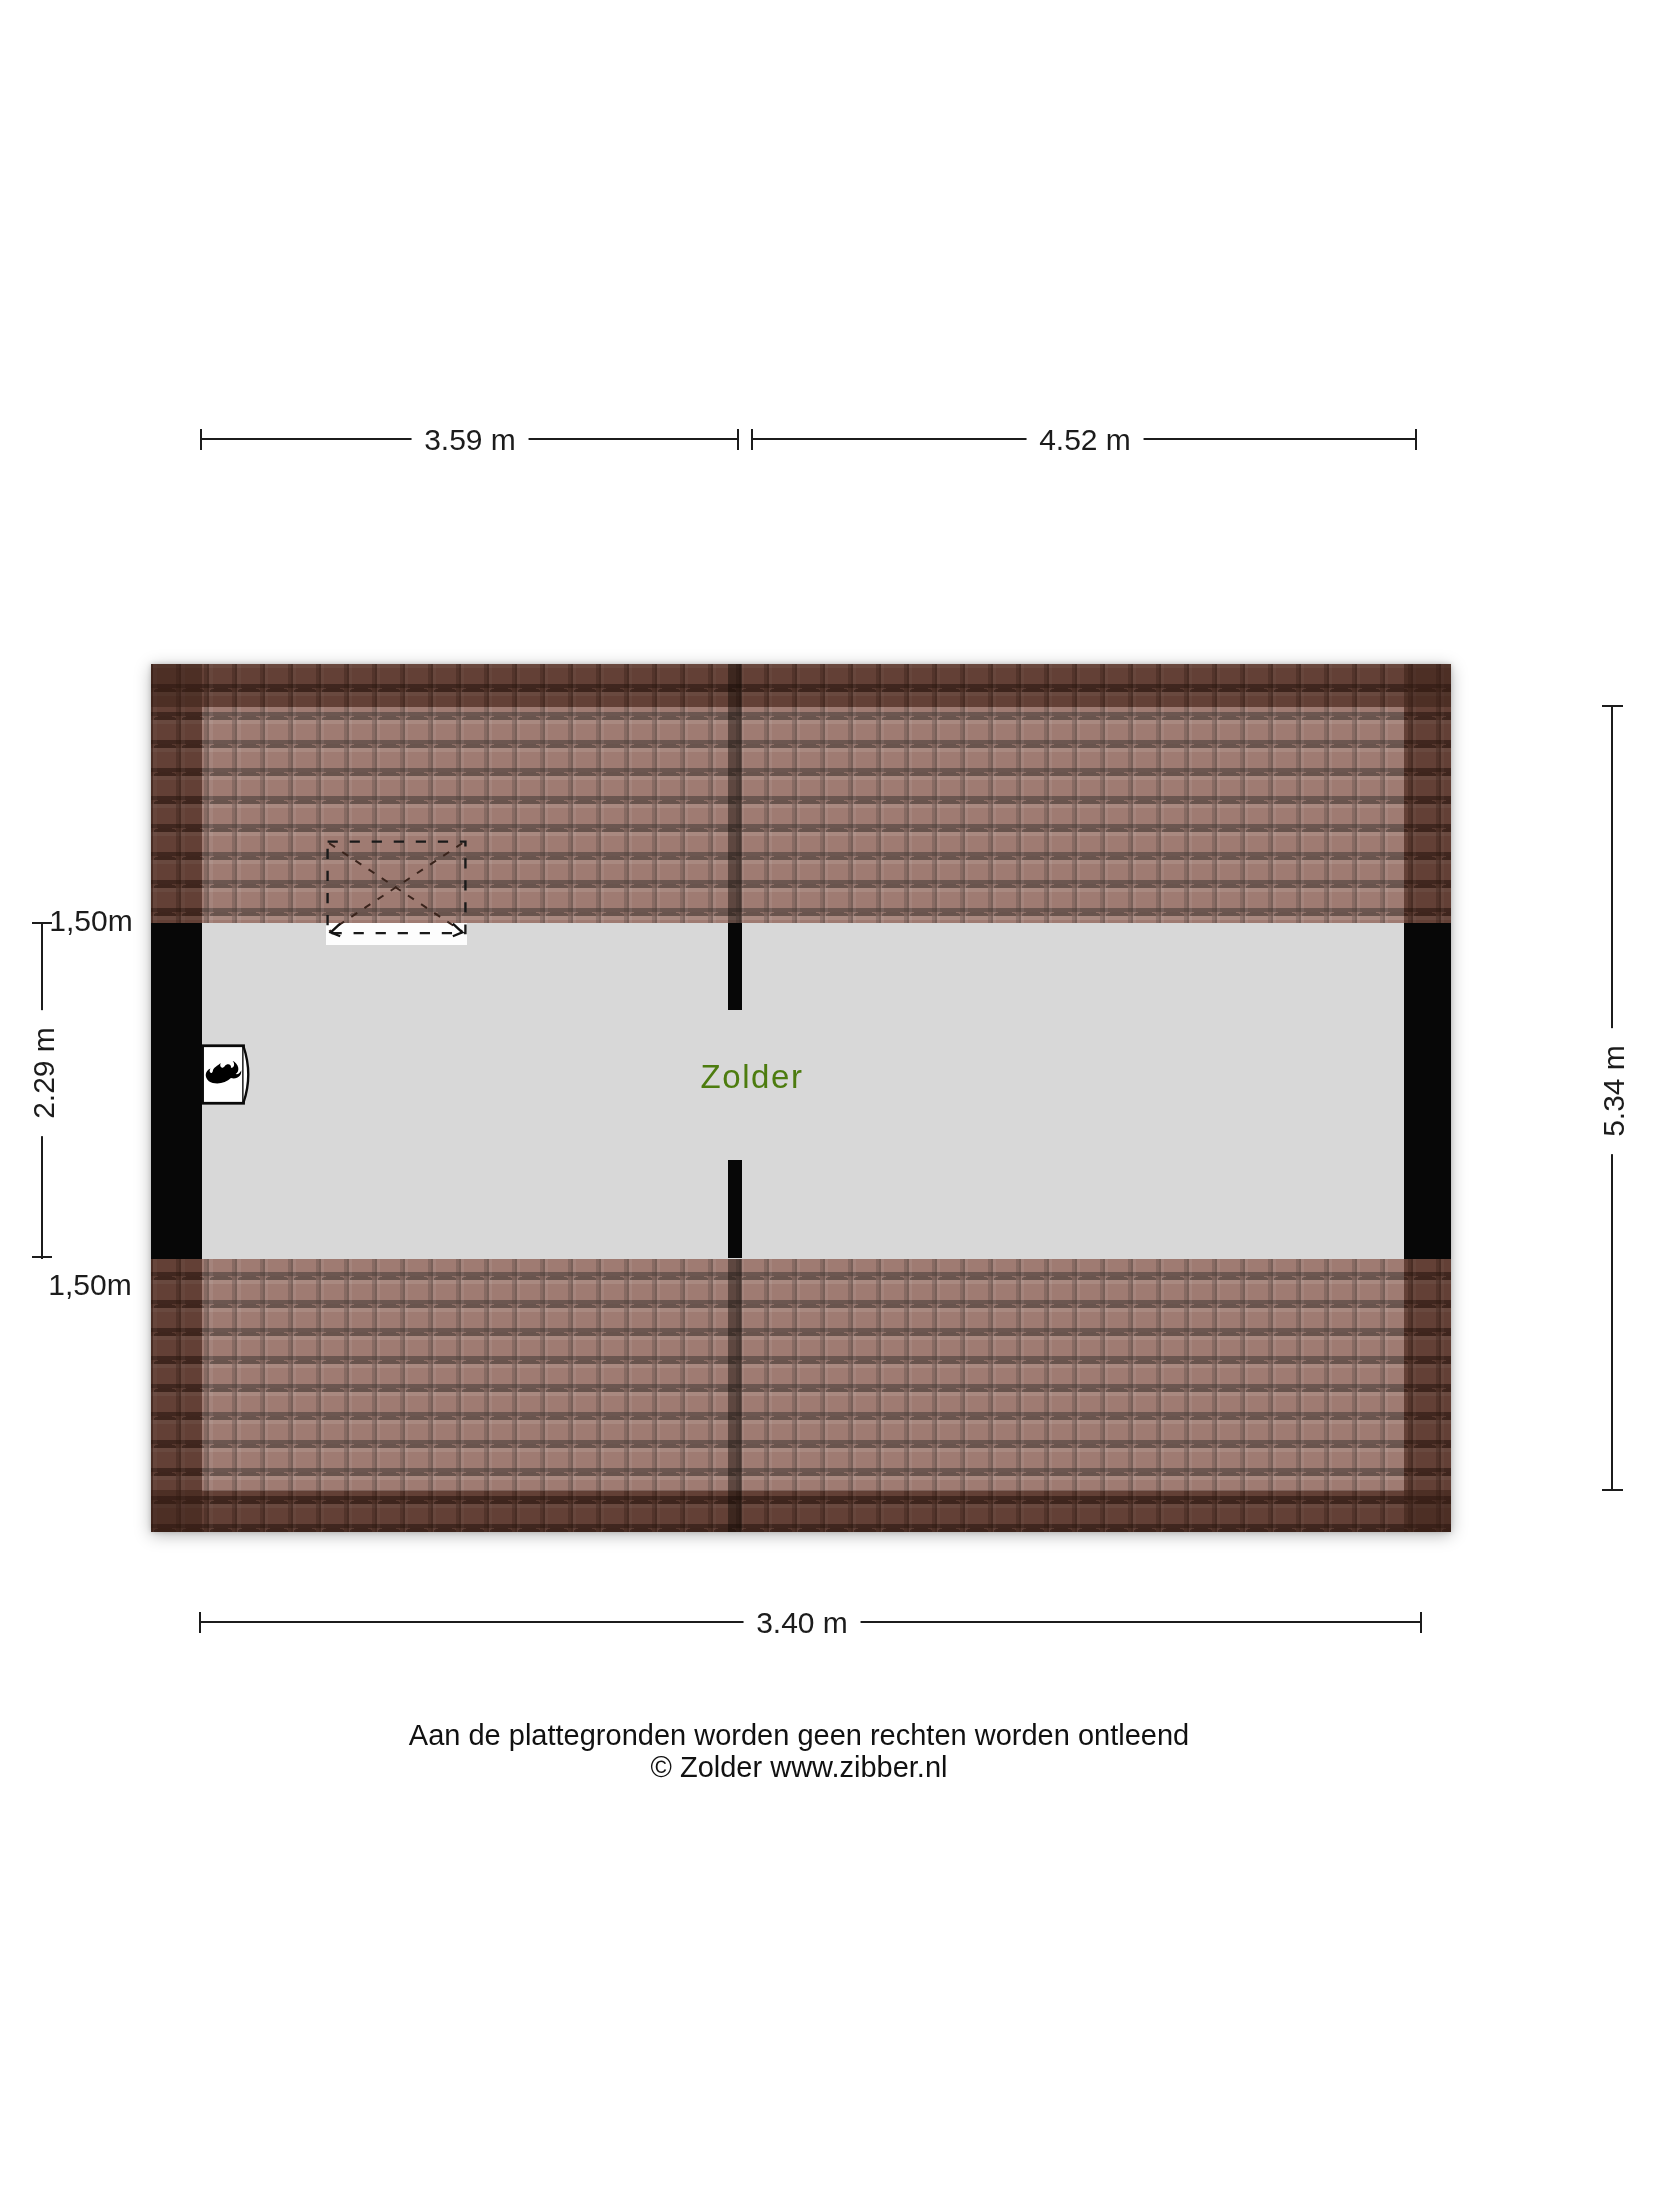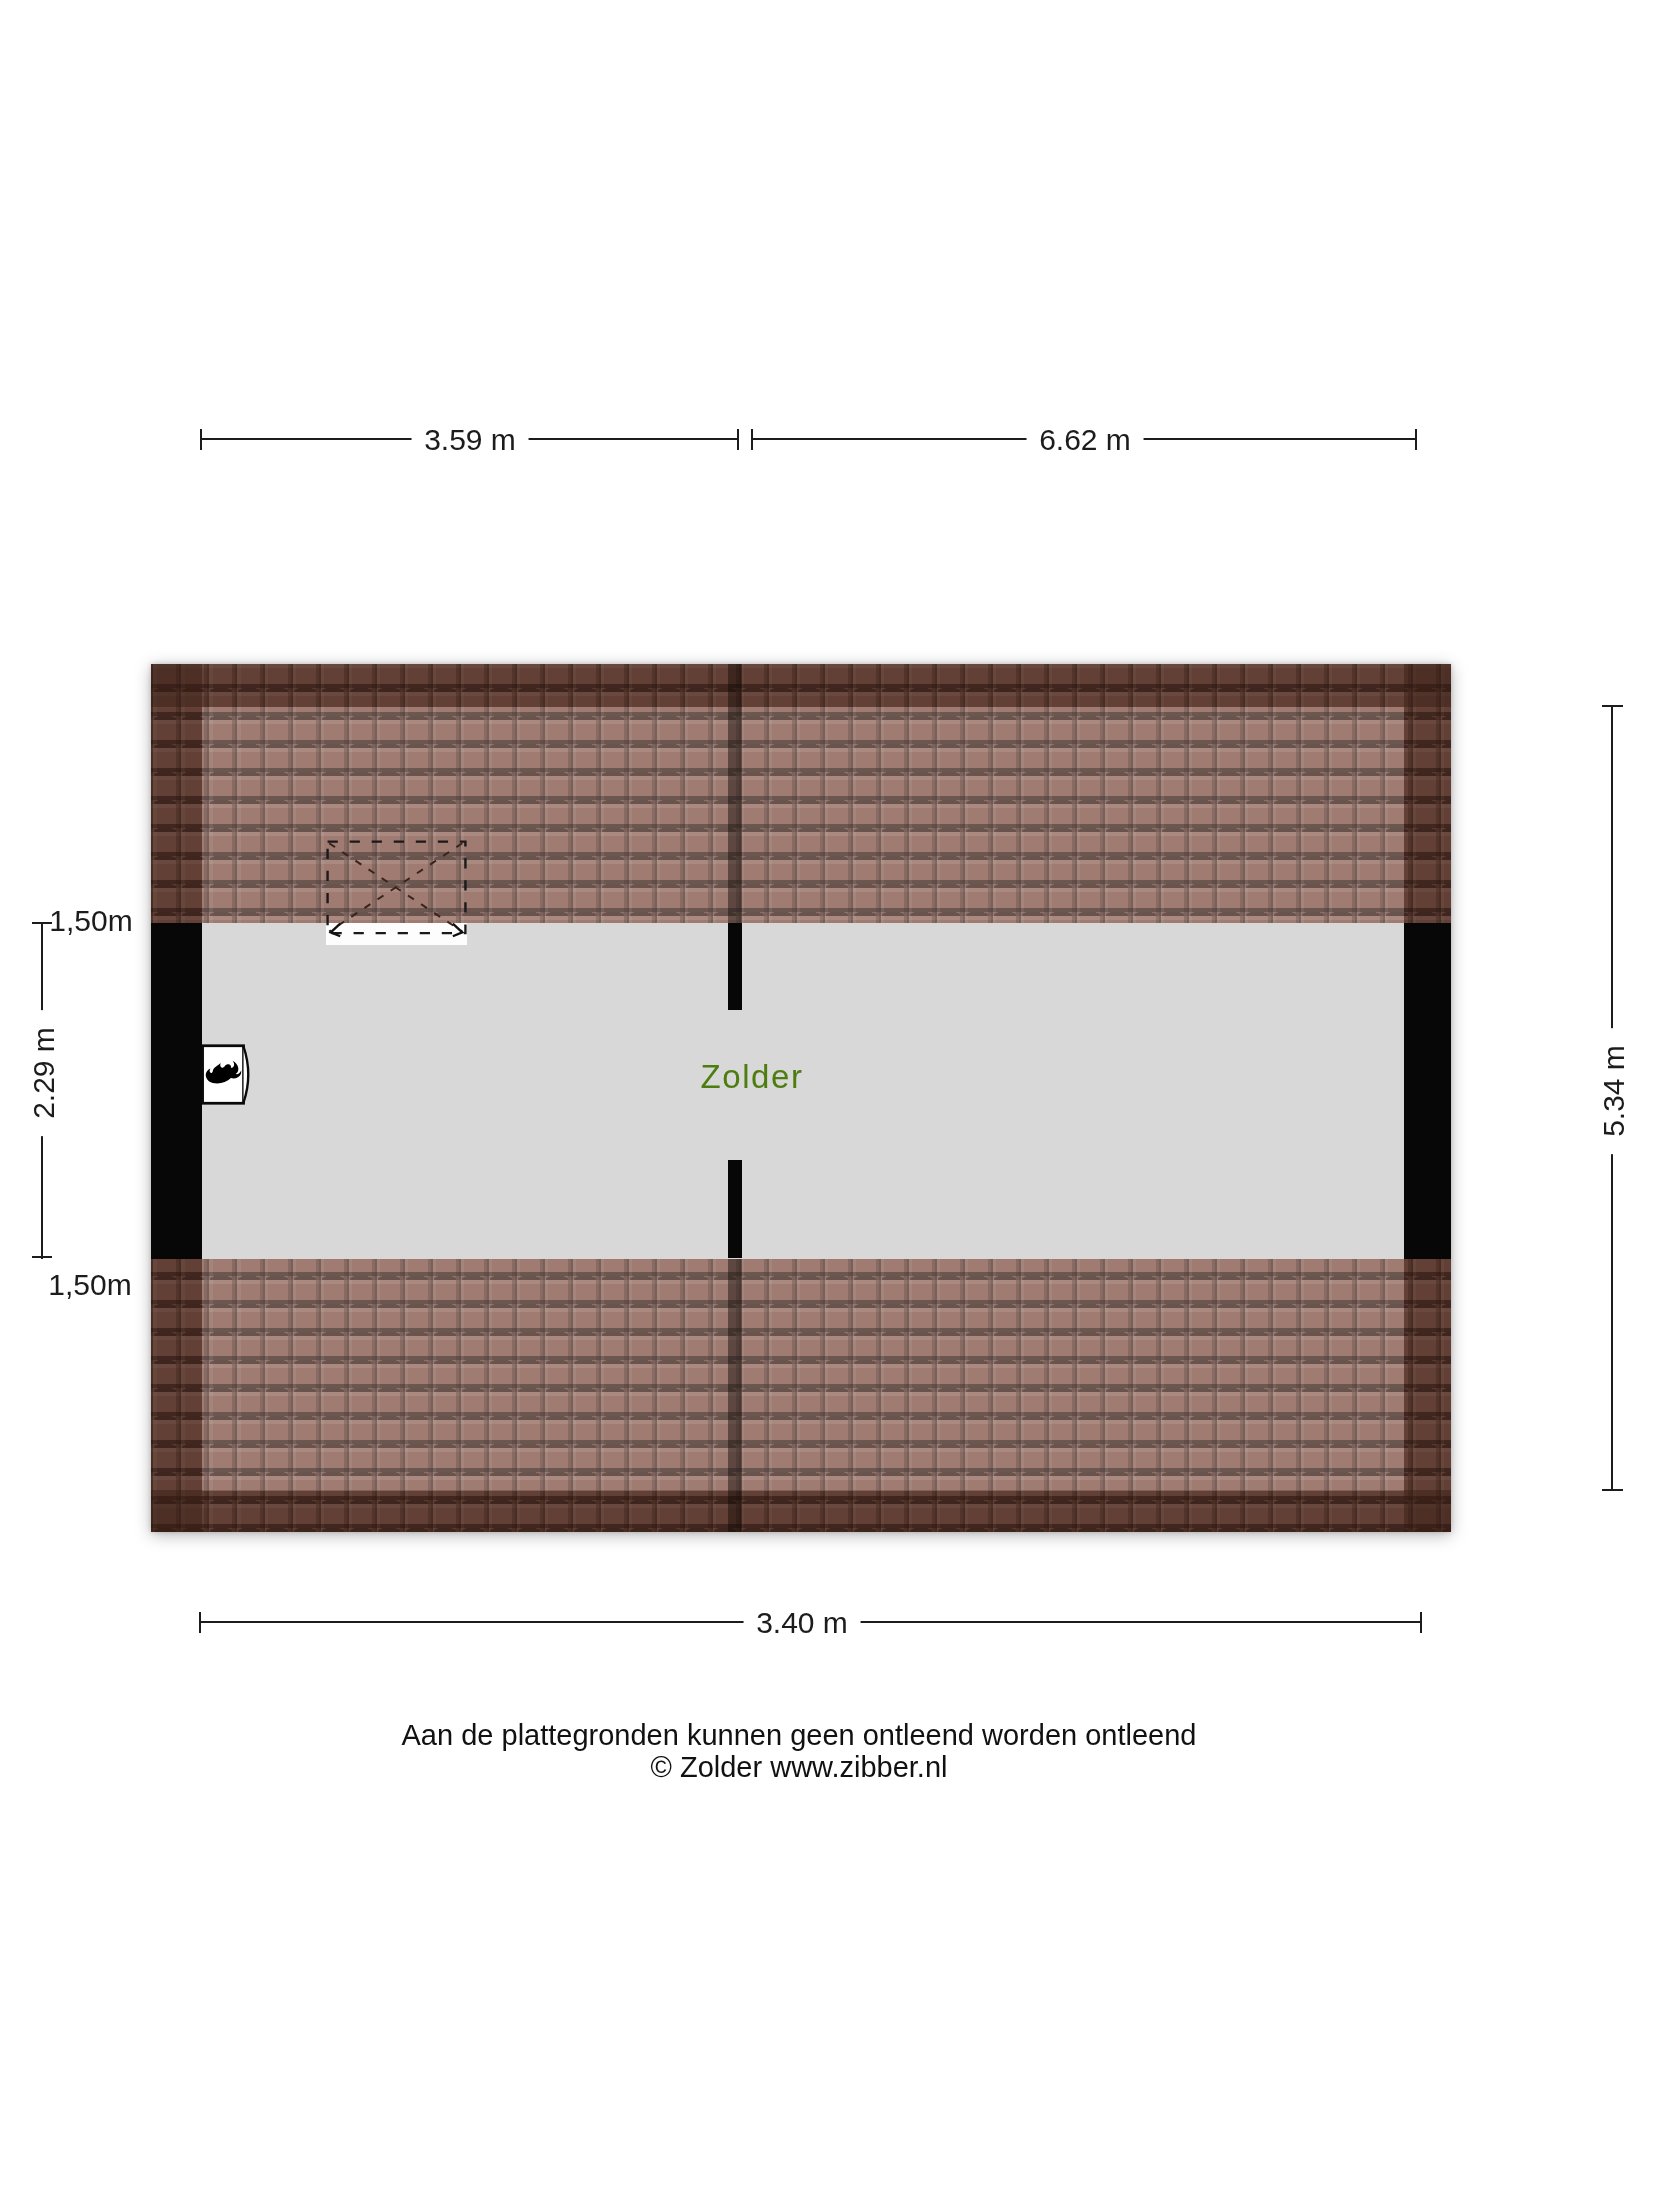--- a/index.html
+++ b/index.html
@@ -128,38 +128,38 @@
   </div>
 
   <div class="dim-line-h" style="left:201px;top:438px;width:538px;"></div>
   <div class="tick-v" style="left:200px;top:429px;"></div>
   <div class="tick-v" style="left:737px;top:429px;"></div>
   <div class="dim-text" style="left:470px;top:439px;">3.59 m</div>
 
   <div class="dim-line-h" style="left:752px;top:438px;width:665px;"></div>
   <div class="tick-v" style="left:751px;top:429px;"></div>
   <div class="tick-v" style="left:1415px;top:429px;"></div>
-  <div class="dim-text" style="left:1085px;top:439px;">6.62 m</div>
+  <div class="dim-text" style="left:1085px;top:439px;">4.52 m</div>
 
   <div class="dim-line-h" style="left:200px;top:1621px;width:1222px;"></div>
   <div class="tick-v" style="left:199px;top:1612px;"></div>
   <div class="tick-v" style="left:1420px;top:1612px;"></div>
   <div class="dim-text" style="left:802px;top:1622px;">3.40 m</div>
 
   <div class="dim-line-v" style="left:41px;top:924px;height:335px;"></div>
   <div class="tick-h" style="left:31.5px;top:922px;"></div>
   <div class="tick-h" style="left:31.5px;top:1256px;"></div>
   <div class="dim-text rot" style="left:43px;top:1073px;">2.29 m</div>
   <div class="clearance" style="left:91px;top:921px;">1,50m</div>
   <div class="clearance" style="left:90px;top:1285px;">1,50m</div>
 
   <div class="dim-line-v" style="left:1611px;top:706px;height:784px;"></div>
   <div class="tick-h" style="left:1602px;top:705px;"></div>
   <div class="tick-h" style="left:1602px;top:1489px;"></div>
   <div class="dim-text rot" style="left:1613px;top:1091px;">5.34 m</div>
 
   <div class="room-label" style="left:752px;top:1077px;position:absolute;">Zolder</div>
 
-  <div class="footer-line" style="top:1735px;">Aan de plattegronden kunnen geen ontleend worden ontleend</div>
+  <div class="footer-line" style="top:1735px;">Aan de plattegronden worden geen rechten worden ontleend</div>
   <div class="footer-line" style="top:1767px;">© Zolder www.zibber.nl</div>
 
 </div>
 
 
 </body></html>

